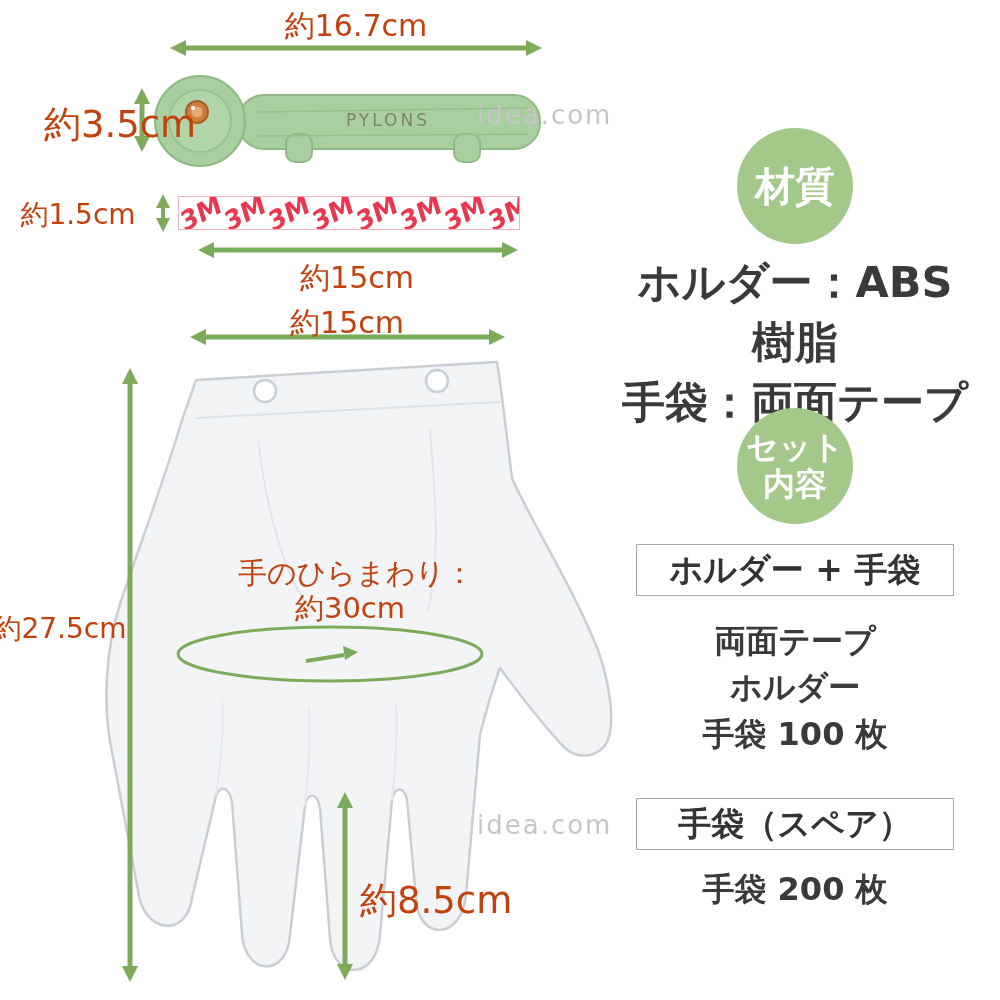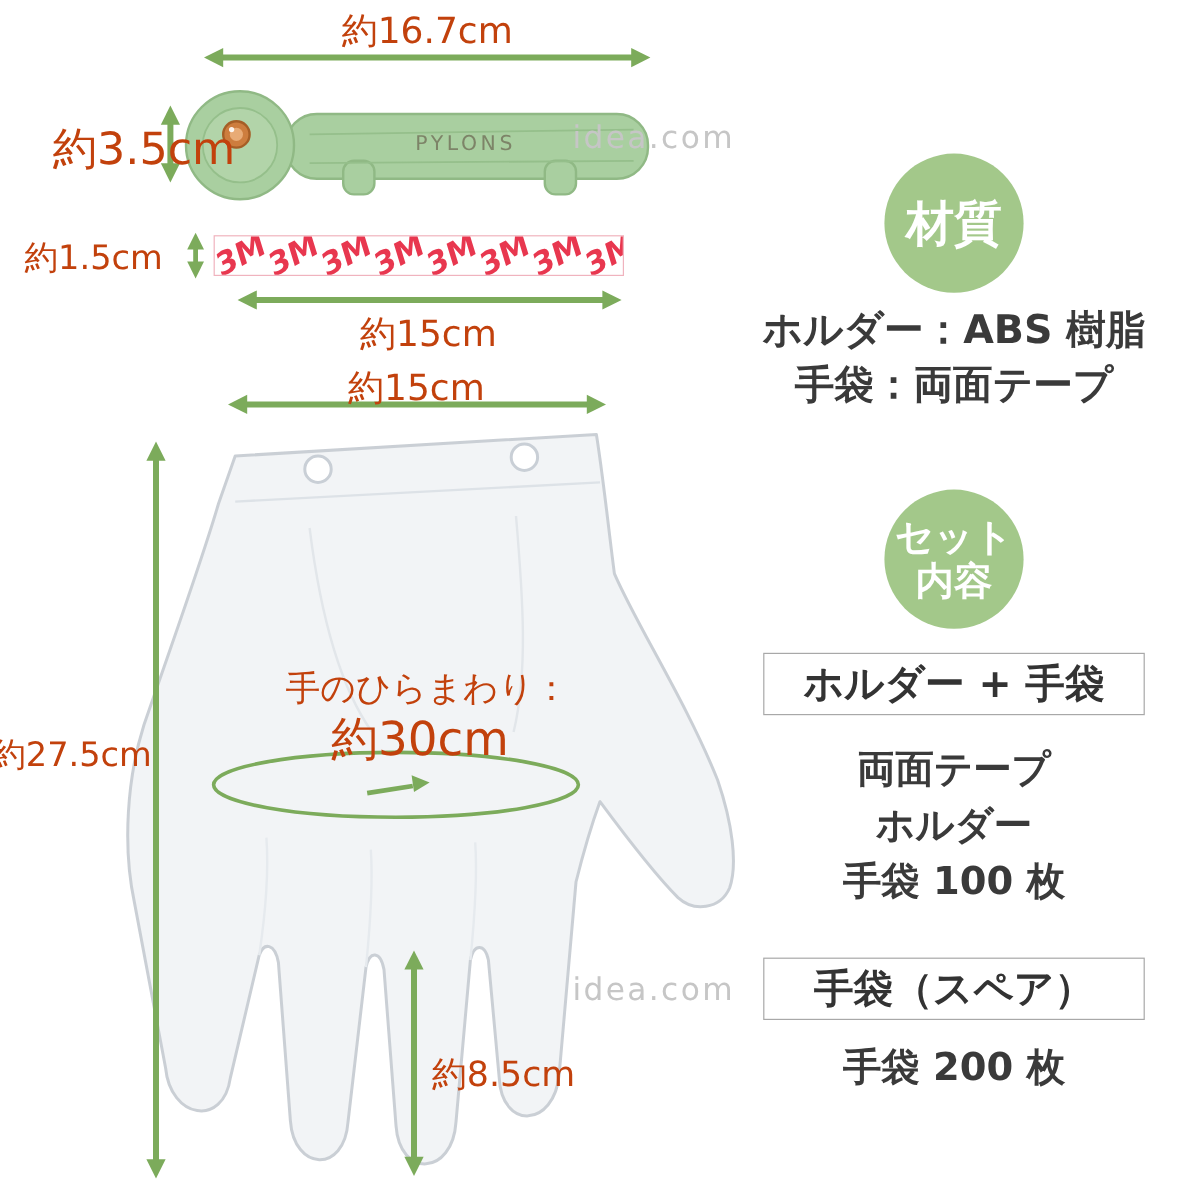--- a/index.html
+++ b/index.html
@@ -11,22 +11,22 @@
   .label { position:absolute; font-weight:400; color:#c2410c; white-space:nowrap;text-align:center; }
   .center { transform:translateX(-50%); }
 
   .lbl-holder-w { left:356px; top:6px;   font-size:30px; }
   .lbl-holder-h { left:72px;  top:100px; font-size:37px;margin-left:48px; }
   .lbl-tape-h   { left:78px;  top:196px; font-size:28px; }
   .lbl-tape-w   { left:357px; top:258px; font-size:30px; }
   .lbl-glove-w  { left:347px; top:303px; font-size:30px; }
   .lbl-glove-h  { left:60px;  top:610px; font-size:28px; }
   .lbl-palm1    { left:356px; top:554px; font-size:29px; }
-  .lbl-palm2    { left:350px; top:589px; font-size:39px; }
-  .lbl-finger   { left:360px; top:876px; font-size:29px; }
+  .lbl-palm2    { left:350px; top:589px; font-size:29px; }
+  .lbl-finger   { left:360px; top:876px; font-size:37px; }
 
   .brand-label { position:absolute; left:313px; top:110px; width:150px; text-align:center;
     font-size:17px; font-weight:400; letter-spacing:3px; color:#7d8468; }
 
   .watermark { position:absolute; font-size:26px; font-weight:400; letter-spacing:2px;
     color:#c6c6c6; }
   .wm-top { left:477px; top:100px; }
   .wm-bottom { left:477px; top:810px; }
 
   .tape { position:absolute; left:178px; top:196px; width:342px; height:34px;
@@ -36,21 +36,21 @@
     color:#e8374f; transform:rotate(-28deg); text-align:center; }
 
   .badge { position:absolute; width:116px; height:116px; border-radius:50%;
     background:#a3c88a; color:#ffffff; display:flex; flex-direction:column;
     align-items:center; justify-content:center; font-weight:700; text-align:center; }
   .badge-material { left:737px; top:128px; font-size:40px; }
   .badge-set { left:737px; top:408px; font-size:32px; line-height:1.15; }
 
   .rcol-text { position:absolute; left:610px; width:370px; text-align:center;
     font-weight:600; color:#3a3a3a; }
-  .materials-lines { top:252px; font-size:33px; line-height:1.4; }
+  .materials-lines { top:252px; font-size:43px; line-height:1.4; }
   .set1-items { top:618px; font-size:32px; line-height:1.45; }
   .set2-items { top:866px; font-size:32px; line-height:1.45; }
 
   .title-box { position:absolute; left:636px; width:318px; height:52px;
     border:1px solid #a8a8a8; background:#ffffff; display:flex;
     align-items:center; justify-content:center; font-size:33px; font-weight:600; color:#333333; }
   .box-set1 { top:544px; }
   .box-set2 { top:798px; }
 </style>
 </head>

